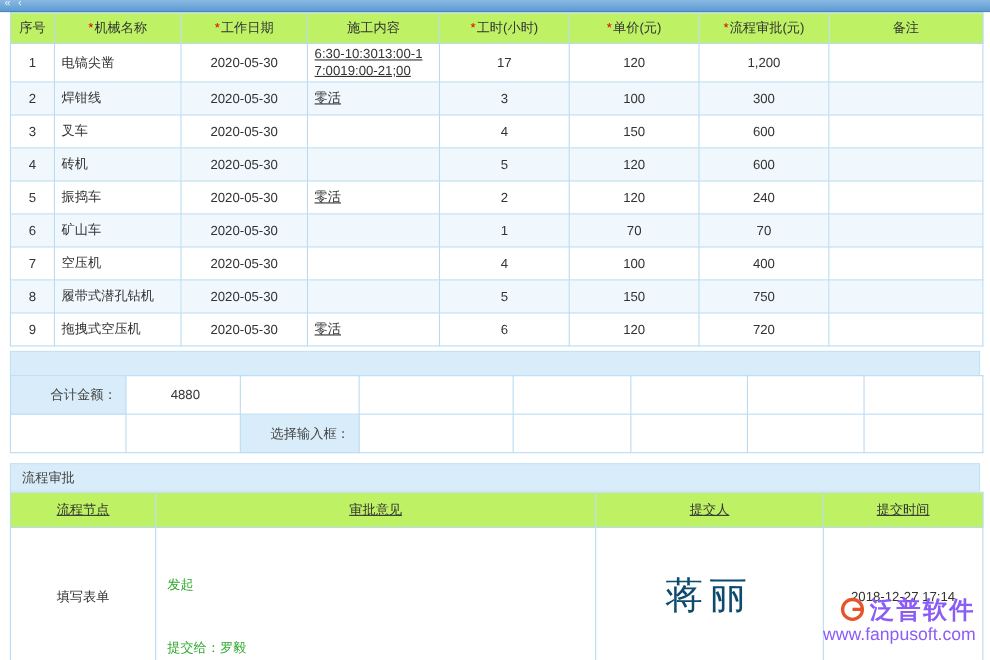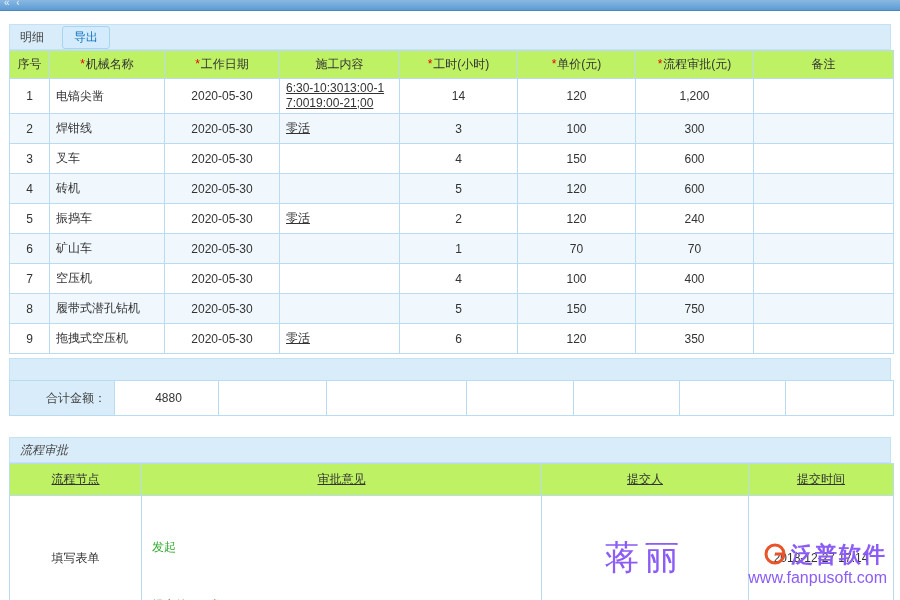--- a/index.html
+++ b/index.html
@@ -17,21 +17,21 @@
     position:absolute; left:4px; top:-3px; color:#e8f2fb;
     font-size:10px; letter-spacing:2px; cursor:pointer;
   }
   .page { padding:0 9px; }
 
   .section-band {
     background:#d9ecf9; border:1px solid #c7e1f4;
     height:26px; display:flex; align-items:center; padding:0 10px;
   }
   .band-detail { margin-top:13px; }
-  .band-approval { margin-top:21px;font-style:italic; }
+  .band-approval { margin-top:9px; }
   .band-title { color:#444; }
   .export-btn {
     margin-left:18px; background:#d3ebfc; color:#1173bd;
     border:1px solid #a9d4ef; border-radius:3px;
     font-size:12px; padding:2px 11px; cursor:pointer;
     font-family:inherit;
   }
 
   table { border-collapse:collapse; width:100%; table-layout:fixed; background:#fff; }
   th, td { border:1px solid #b9dcf2; }
@@ -51,45 +51,41 @@
   .summary-table td.label-cell { background:#d9ecf9; text-align:right; padding-right:8px; color:#444;margin-left:23px; }
   .summary-table td.value-cell { text-align:center; padding-left:10px; }
   .summary-table td.input-cell { background:#fff; cursor:text; }
 
   .approval-table th { height:32px;text-decoration:underline; }
   .approval-table td { height:112px; vertical-align:middle; text-align:center; padding:4px 6px; }
   .approval-table td.opinion-cell { text-align:left; padding-left:10px; color:#2eaa2e; }
   .opinion-cell div { line-height:21px;margin-top:37px; }
   .signature {
     font-family:"Liberation Serif","DejaVu Serif",serif;
-    font-size:34px; color:#8b5cf6; letter-spacing:6px;
+    font-size:34px; color:#0c4a6e; letter-spacing:6px;
   }
   .time-cell { color:#333; }
 
   .watermark {
     position:absolute; right:13px; top:540px; text-align:right;
     color:#8b5cf6; pointer-events:none; z-index:5;
   }
   .watermark .brand-row { display:flex; align-items:center; justify-content:flex-end; gap:4px; }
   .watermark .brand-text { font-size:22px; font-weight:bold; letter-spacing:2px; }
   .watermark .url { font-size:16px; margin-top:-1px; }
 </style>
 </head>
 <body>
 
 <div class="topbar">
   <span class="nav">« ‹</span>
 </div>
 
 <div class="page">
 
-  <div class="section-band band-detail">
-    <span class="band-title">明细</span>
-    <button class="export-btn">导出</button>
-  </div>
 
   <table class="detail-table">
     <colgroup>
       <col style="width:40px">
         <col style="width:115px">
         <col style="width:115px">
         <col style="width:120px">
       <col style="width:118px">
         <col style="width:118px">
         <col style="width:118px">
@@ -106,21 +102,21 @@
         <th><span class="req">*</span><span>流程审批(元)</span></th>
         <th><span>备注</span></th>
       </tr>
     </thead>
     <tbody>
         <tr>
           <td class="col-seq">1</td>
           <td class="col-name">电镐尖凿</td>
           <td class="col-date">2020-05-30</td>
           <td class="col-content">6:30-10:3013:00-17:0019:00-21;00</td>
-          <td class="col-hours">14</td>
+          <td class="col-hours">17</td>
           <td class="col-price">120</td>
           <td class="col-total">1,200</td>
           <td class="col-remark"></td>
         </tr>
         <tr>
           <td class="col-seq">2</td>
           <td class="col-name">焊钳线</td>
           <td class="col-date">2020-05-30</td>
           <td class="col-content">零活</td>
           <td class="col-hours">3</td>
@@ -188,21 +184,21 @@
           <td class="col-total">750</td>
           <td class="col-remark"></td>
         </tr>
         <tr>
           <td class="col-seq">9</td>
           <td class="col-name">拖拽式空压机</td>
           <td class="col-date">2020-05-30</td>
           <td class="col-content">零活</td>
           <td class="col-hours">6</td>
           <td class="col-price">120</td>
-          <td class="col-total">350</td>
+          <td class="col-total">720</td>
           <td class="col-remark"></td>
         </tr>
       </tbody>
   </table>
 
   <div class="spacer-band"></div>
   <table class="summary-table">
     <colgroup>
       <col style="width:105px">
         <col style="width:104px">
@@ -212,20 +208,30 @@
         <col style="width:106px">
         <col style="width:106px">
         <col style="width:108px">
     </colgroup>
     <tbody>
         <tr>
       <td class="label-cell">合计金额：</td>
       <td class="value-cell">4880</td>
       <td></td>
       <td></td>
+      <td></td>
+      <td></td>
+      <td></td>
+      <td></td>
+    </tr>
+    <tr>
+      <td></td>
+      <td></td>
+      <td class="label-cell">选择输入框：</td>
+      <td class="input-cell"></td>
       <td></td>
       <td></td>
       <td></td>
       <td></td>
     </tr>
   </tbody>
     </table>
 
   <div class="section-band band-approval">
     <span class="band-title">流程审批</span>

